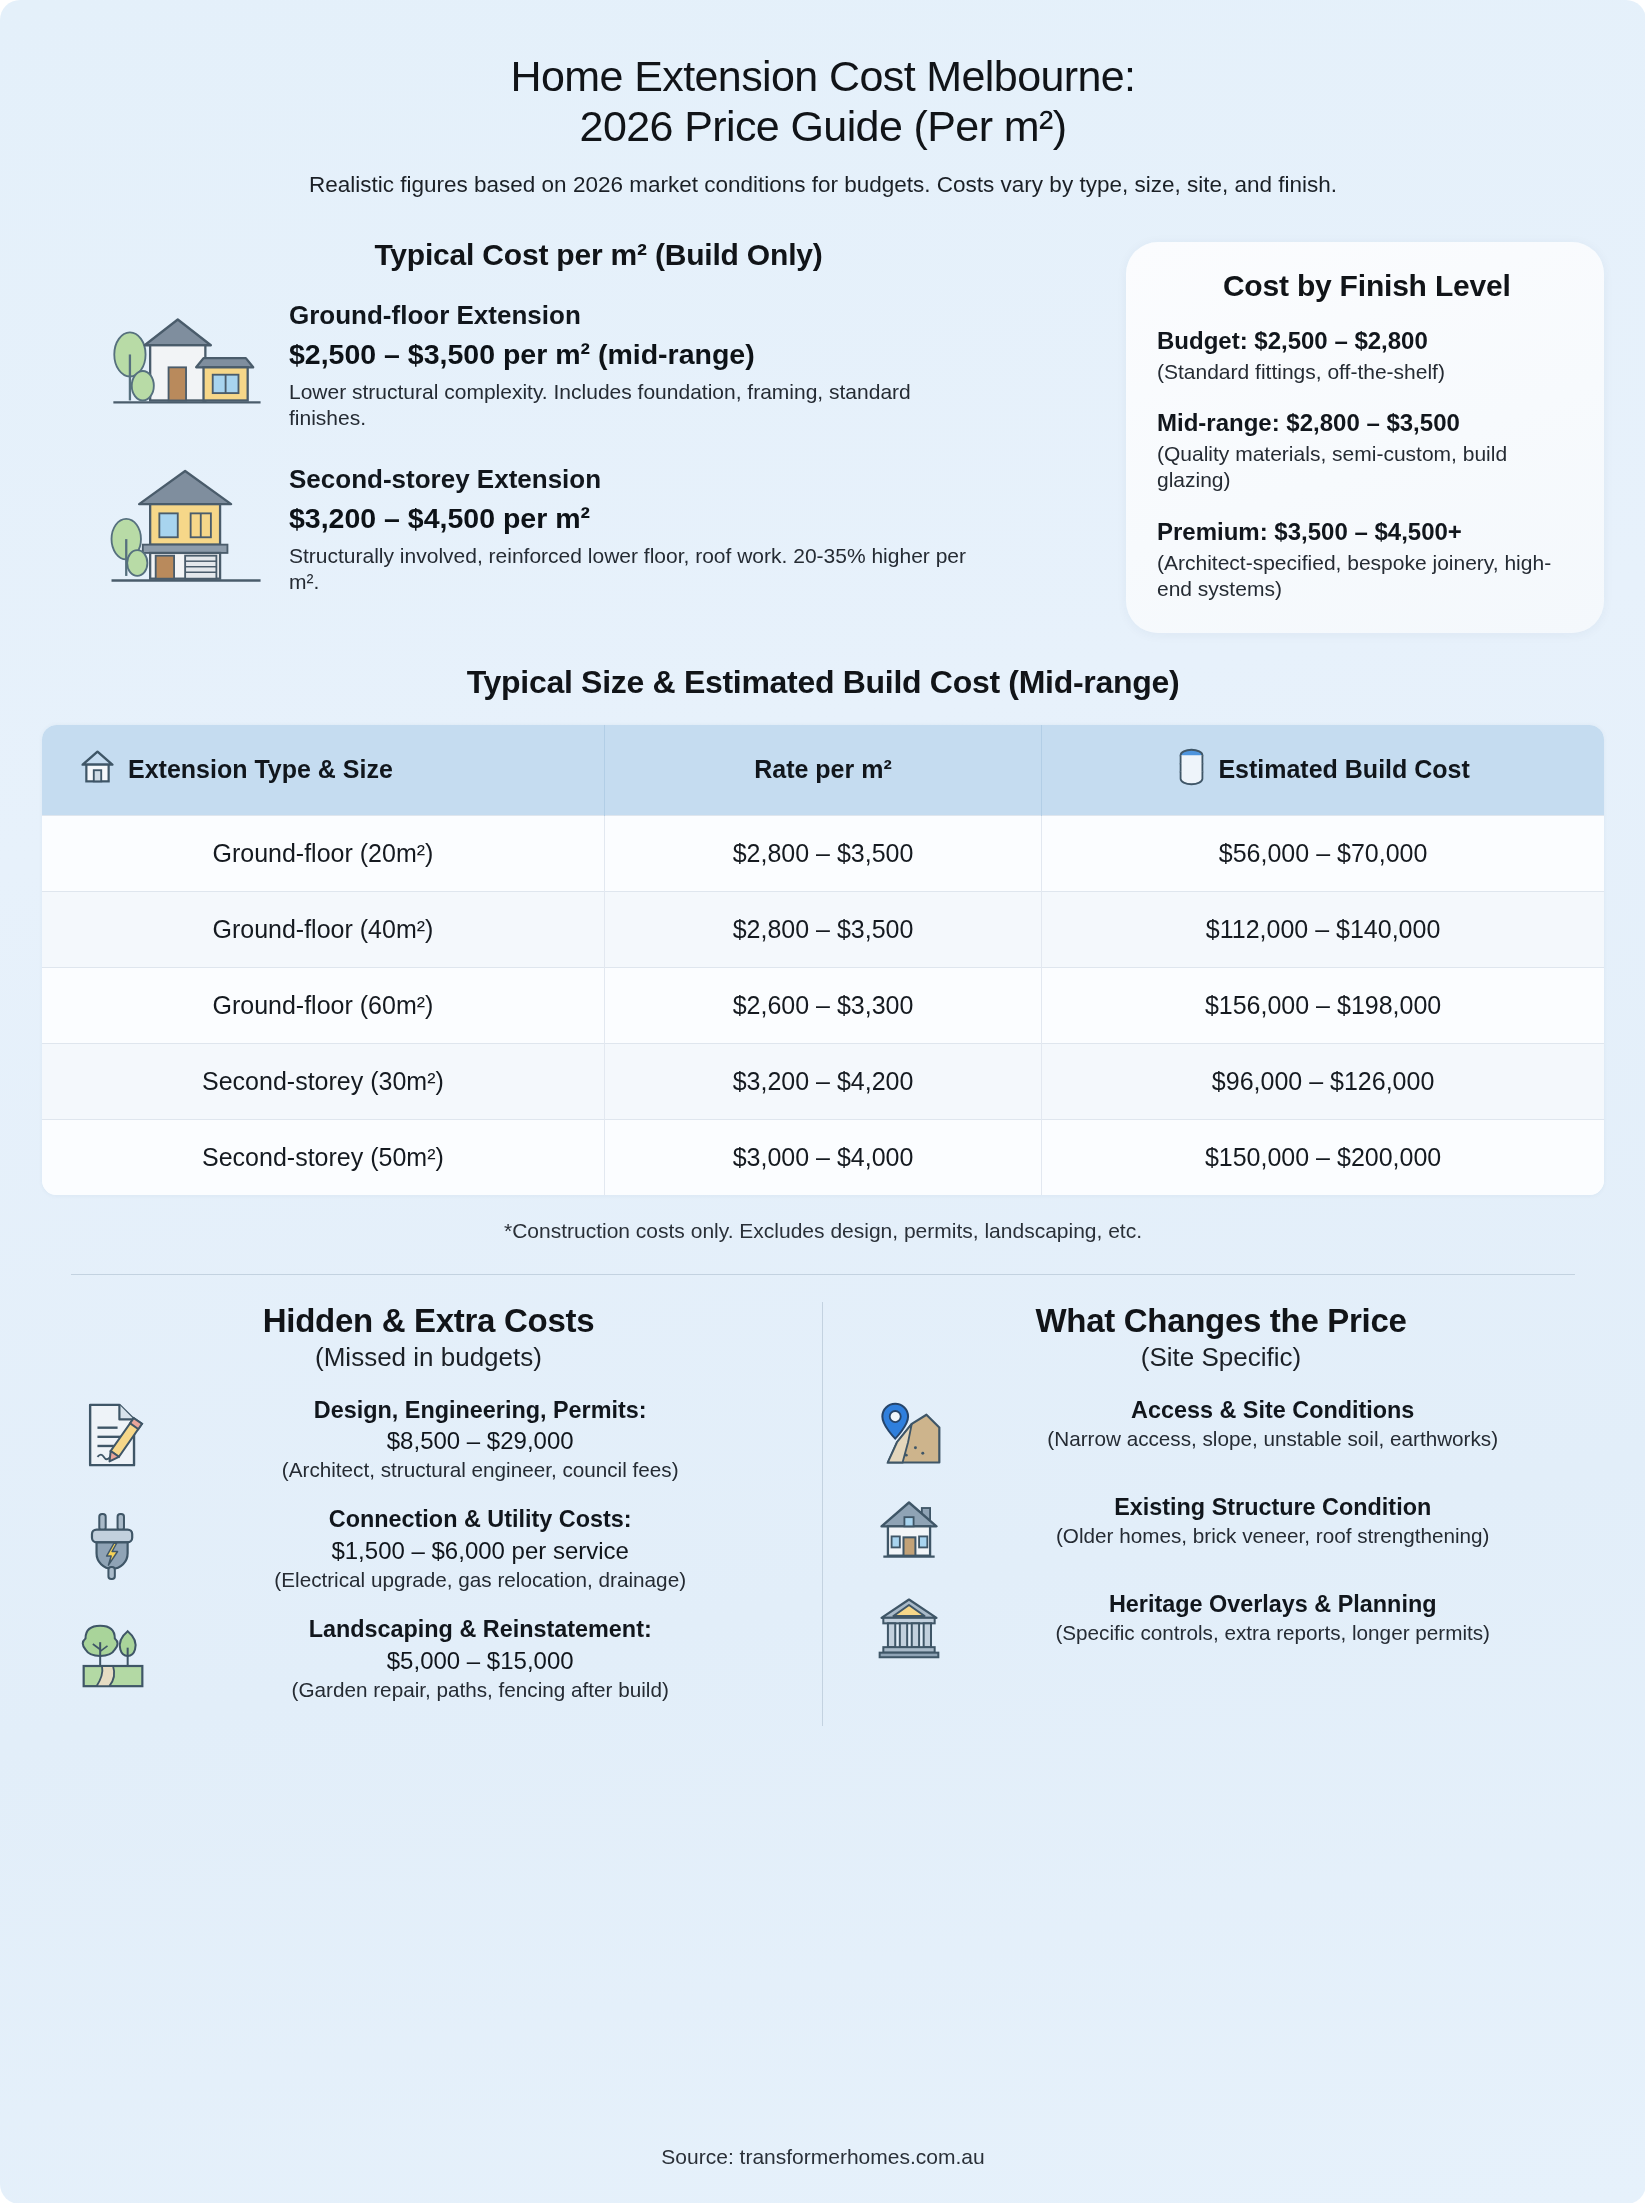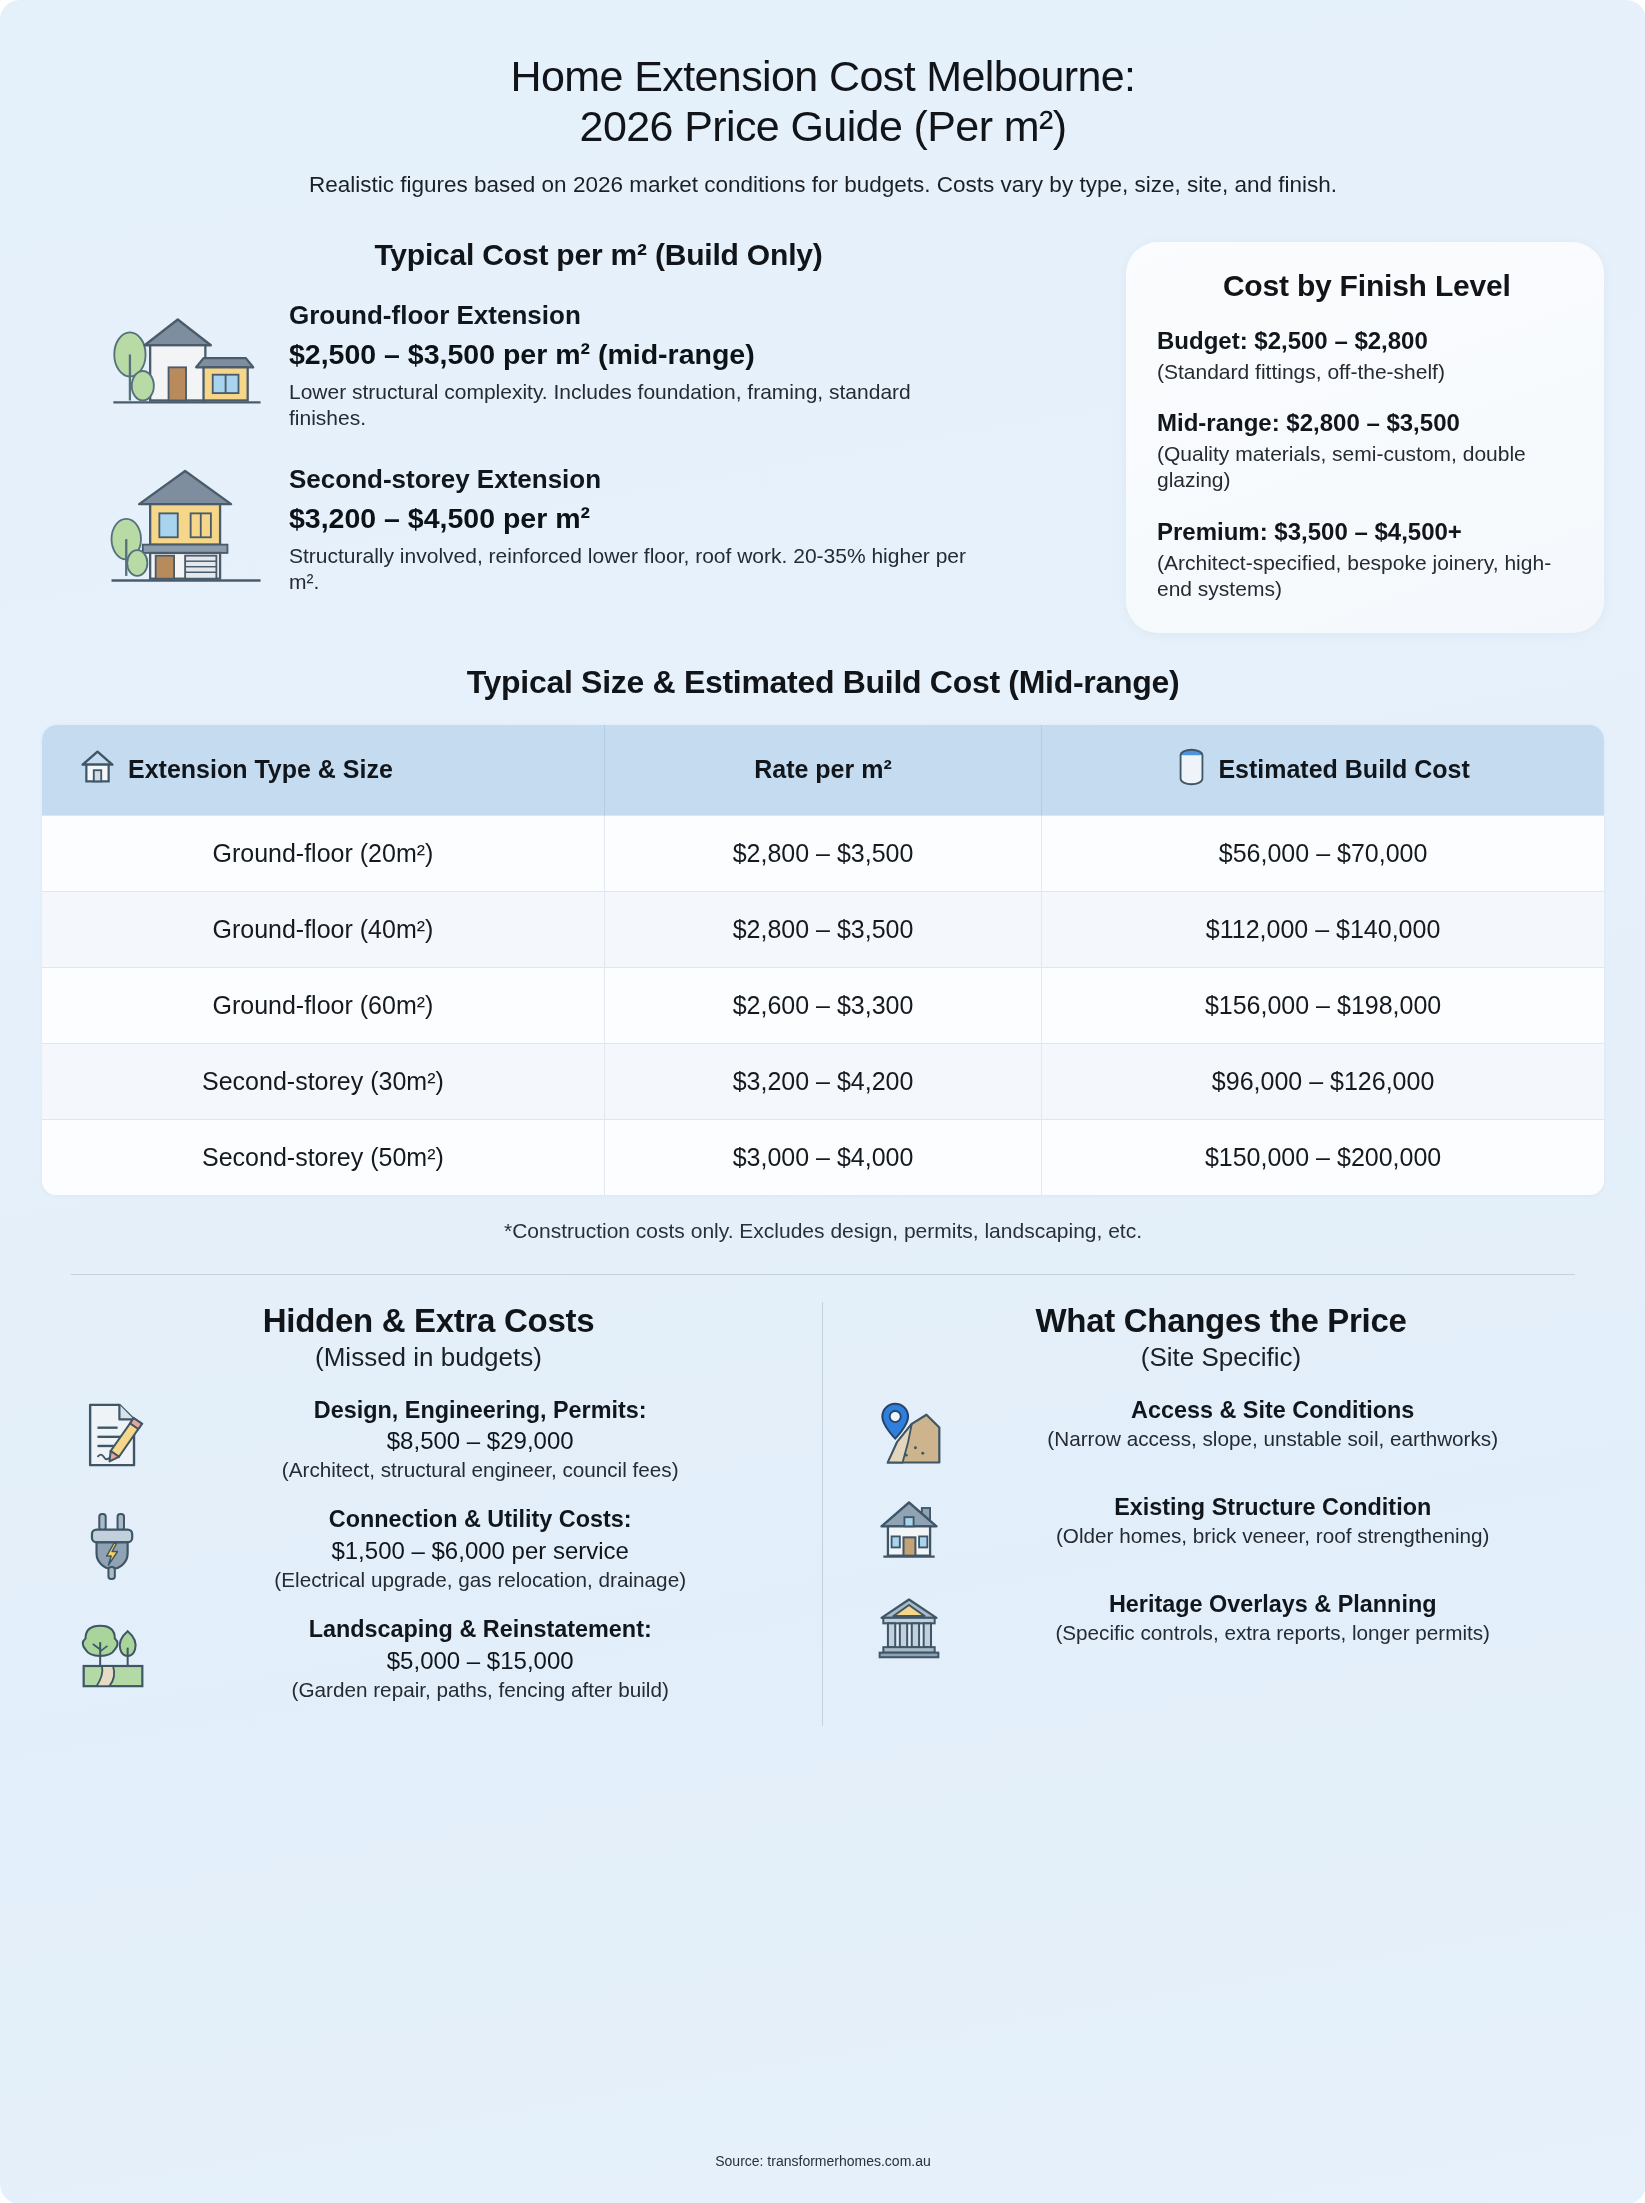--- a/index.html
+++ b/index.html
@@ -259,21 +259,21 @@
   }
   .b-note {
     font-size: 20.7px;
     color: #252b33;
     line-height: 1.22;
     margin-top: 1.8px;
   }
 
   .source {
     text-align: center;
-    font-size: 14px;
+    font-size: 21px;
     color: #2a3038;
     position: absolute;
     left: 0; right: 0;
     bottom: 35px;
   }
 </style>
 </head>
 <body>
 
 <div class="poster">
@@ -361,21 +361,21 @@
     <div class="upper-right">
       <div class="finish-card">
         <div class="finish-title">Cost by Finish Level</div>
 
         <div class="finish-item">
           <div class="finish-head">Budget: $2,500 – $2,800</div>
           <div class="finish-note">(Standard fittings, off-the-shelf)</div>
         </div>
         <div class="finish-item">
           <div class="finish-head">Mid-range: $2,800 – $3,500</div>
-          <div class="finish-note">(Quality materials, semi-custom, double glazing)</div>
+          <div class="finish-note">(Quality materials, semi-custom, build glazing)</div>
         </div>
         <div class="finish-item">
           <div class="finish-head">Premium: $3,500 – $4,500+</div>
           <div class="finish-note">(Architect-specified, bespoke joinery, high-end systems)</div>
         </div>
       </div>
     </div>
 
   </div>
 

